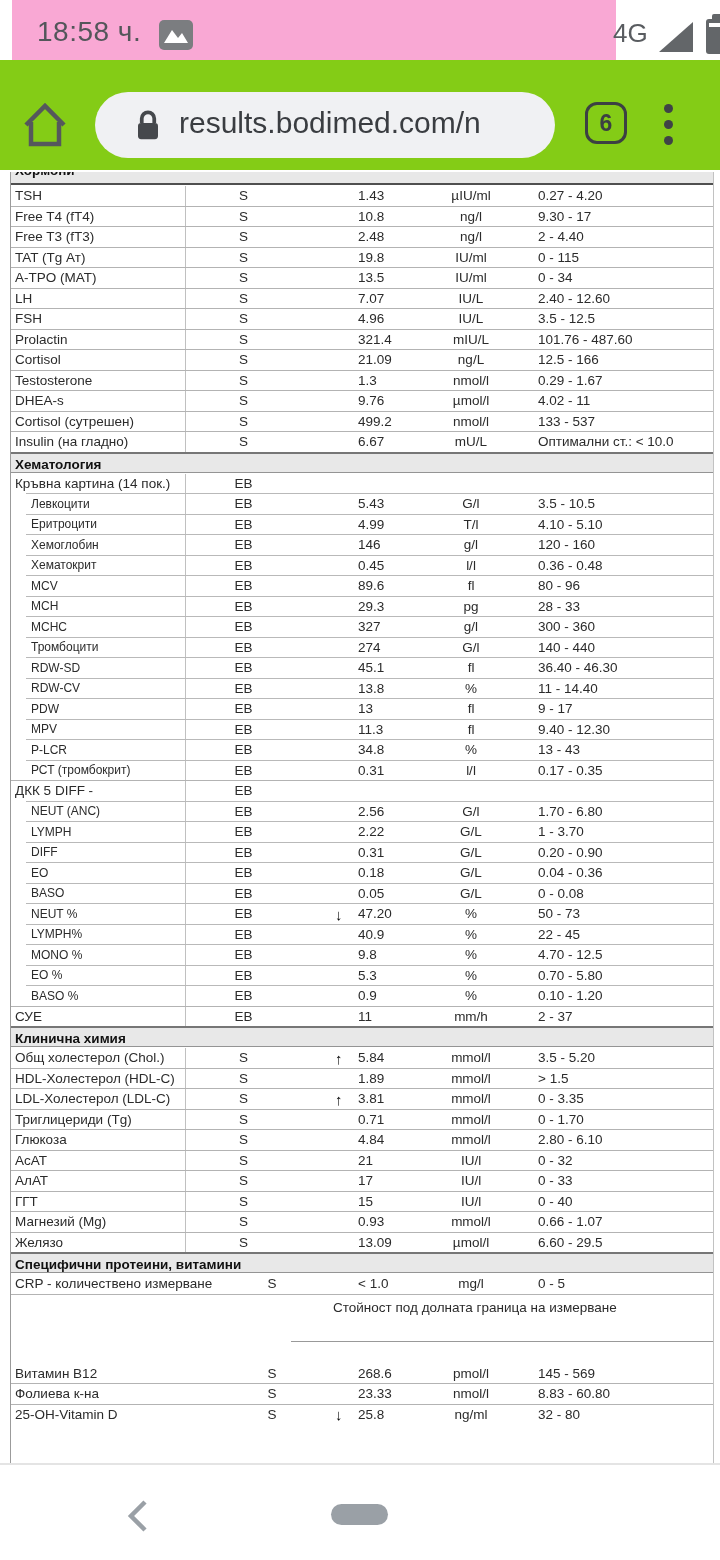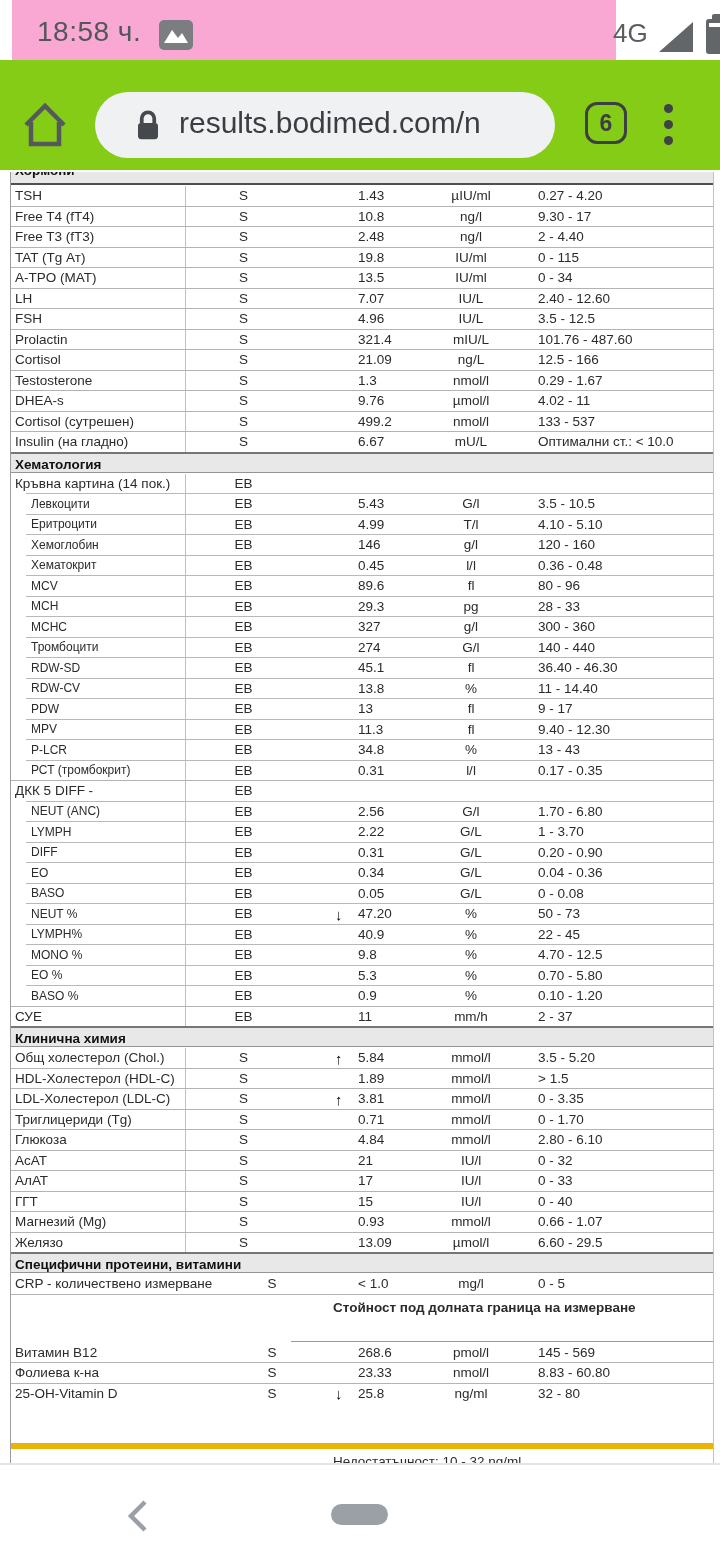--- a/index.html
+++ b/index.html
@@ -41,36 +41,36 @@
     border-left:1px solid #9b9b9b;border-right:1px solid #c2c2c2;background:#fff;}
   .section-header{height:21px;box-sizing:border-box;background:#e8e8e8;
     border-top:2px solid #767676;border-bottom:1px solid #949494;
     display:flex;align-items:flex-end;padding-left:4px;font-size:13.5px;font-weight:700;color:#111;}
   .section-header.cut{height:13px;border-top:none;border-bottom:2px solid #4f4f4f;position:relative;overflow:hidden;}
   .section-header.cut span{position:absolute;top:-9px;left:4px;}
   .row{height:20.5px;box-sizing:border-box;display:grid;position:relative;
     grid-template-columns:175px 115px 125px 90px 1fr;
     border-top:1px solid #b3b3b3;font-size:13.5px;color:#2b2b2b;white-space:nowrap;}
   .row.first{border-top-color:transparent;}
-  .row.noline{border-top-color:transparent;}
+  .row.noline{border-top-color:transparent;margin-top:21px;}
   .row.wide{grid-template-columns:232px 58px 125px 90px 1fr;}
   .row.sub{border-top-color:transparent;}
   .row.sub::before{content:"";position:absolute;left:15px;right:0;top:-1px;border-top:1px solid #b9b9b9;}
   .cell{display:flex;align-items:center;overflow:visible;}
   .c-name{padding-left:4px;border-right:1px solid #c0c0c0;}
   .row.wide .c-name{border-right:none;}
   .row.sub .c-name{padding-left:20px;font-size:12px;}
   .c-code{justify-content:center;}
   .c-value{position:relative;padding-left:57px;}
   .flag{position:absolute;left:34px;top:50%;transform:translateY(-50%);font-weight:700;font-size:15px;color:#0d0d0d;}
   .c-unit{justify-content:center;}
   .c-ref{padding-left:22px;}
   .note-row{box-sizing:border-box;position:relative;font-size:13.5px;color:#2b2b2b;}
   .note-row .note-line{padding-left:322px;line-height:19px;white-space:nowrap;}
-  .note-row.measure-note{height:48px;border-top:1px solid #b3b3b3;padding-top:3px;font-weight:bold;}
+  .note-row.measure-note{height:48px;border-top:1px solid #b3b3b3;padding-top:3px;}
   .note-row.measure-note .partial-rule{position:absolute;left:280px;right:0;bottom:0;border-bottom:1px solid #999;}
   .note-row.vitd-note{height:59px;border-top:6px solid #eab308;padding-top:3px;margin-top:40px;}
   
   .nav-bar{position:absolute;top:1463px;left:0;width:720px;height:97px;background:#fff;border-top:2px solid #e4e4e4;box-sizing:border-box;}
   .back-btn{position:absolute;left:124px;top:33px;width:30px;height:36px;}
   .home-pill{position:absolute;left:331px;top:39px;width:57px;height:21px;border-radius:11px;background:#9aa0a6;}
 </style>
 </head>
 <body>
 
@@ -409,21 +409,21 @@
         <div class="cell c-value">
           <span>0.31</span>
         </div>
         <div class="cell c-unit">G/L</div>
         <div class="cell c-ref">0.20 - 0.90</div>
       </div>
       <div class="row sub">
         <div class="cell c-name">EO</div>
         <div class="cell c-code">ЕВ</div>
         <div class="cell c-value">
-          <span>0.34</span>
+          <span>0.18</span>
         </div>
         <div class="cell c-unit">G/L</div>
         <div class="cell c-ref">0.04 - 0.36</div>
       </div>
       <div class="row sub">
         <div class="cell c-name">BASO</div>
         <div class="cell c-code">ЕВ</div>
         <div class="cell c-value">
           <span>0.05</span>
         </div>

